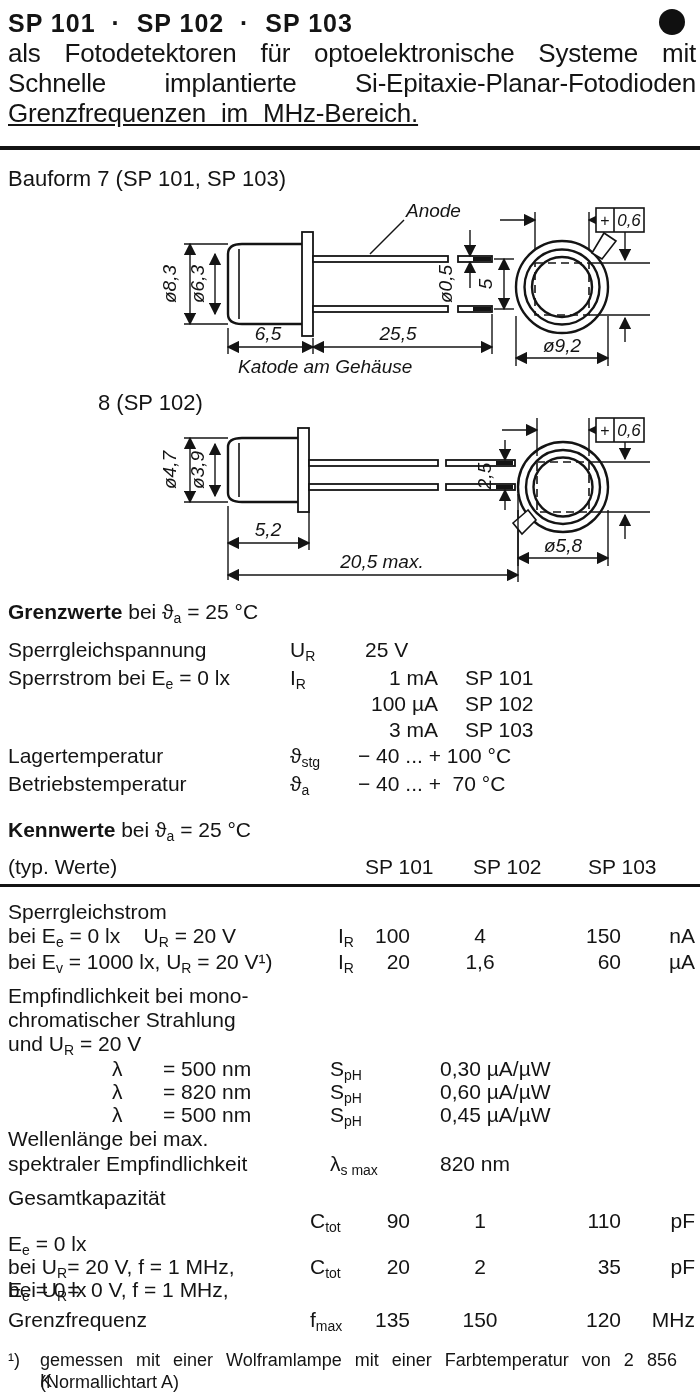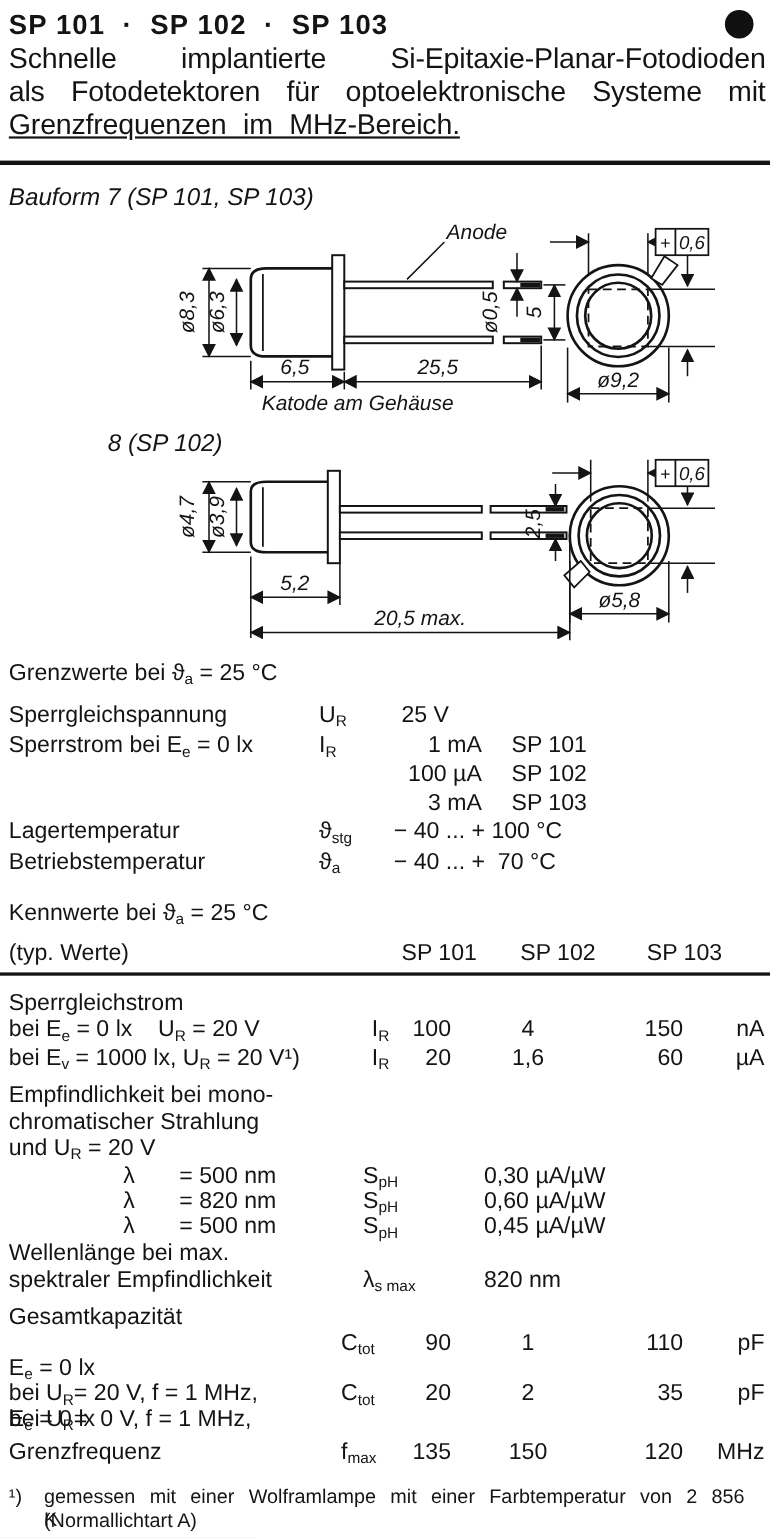--- a/index.html
+++ b/index.html
@@ -6,23 +6,23 @@
   .sheet{position:relative;width:700px;height:1398px;background:#fefefdff;background:#fff;
          font-family:"Liberation Sans",sans-serif;color:#141414;overflow:hidden;}
   .abs{position:absolute;}
   .title{font-size:25px;font-weight:bold;letter-spacing:1px;white-space:pre;}
   .dot{left:659px;top:9px;width:26px;height:26px;border-radius:50%;background:#101010;}
   .subtitle{left:8px;top:38px;width:688px;}
   .sub-line{font-size:26px;line-height:30px;letter-spacing:-0.2px;}
   .jl{text-align:justify;text-align-last:justify;}
   .l3{word-spacing:8px;text-decoration:underline;}
   .rule{left:0;width:700px;background:#141414;}
-  .cap{font-size:22px;white-space:pre;font-style:italic;}
+  .cap{font-size:22px;white-space:pre;}
   .t{font-size:21px;line-height:23px;white-space:pre;}
-  .b{font-weight:normal;}
+  .b{font-weight:bold;}
   .ss{font-size:14px;position:relative;top:4px;}
   .r{text-align:right;}
   .c{text-align:center;}
   .fn{font-size:18px;line-height:21px;white-space:pre;}
   .fn1{white-space:normal;word-spacing:8px;width:658px;}
   
   .ol{stroke:#141414;stroke-width:2.4;fill:none;}
   .ol2{stroke:#141414;stroke-width:1.8;fill:#fff;}
   .thin{stroke:#141414;stroke-width:1.4;fill:none;}
   .thin2{stroke:#141414;stroke-width:1.6;fill:none;}
@@ -33,22 +33,22 @@
   .tolp{font:16px "Liberation Sans",sans-serif;fill:#141414;}
 </style>
 </head>
 <body>
 
 <div class="sheet">
 
   <div class="abs title" style="left:8px;top:9px">SP 101  ·  SP 102  ·  SP 103</div>
   <div class="abs dot"></div>
   <div class="abs subtitle">
+    <div class="sub-line jl">als Fotodetektoren für optoelektronische Systeme mit</div>
     <div class="sub-line jl">Schnelle implantierte Si-Epitaxie-Planar-Fotodioden</div>
-    <div class="sub-line jl">als Fotodetektoren für optoelektronische Systeme mit</div>
     <div class="sub-line l3">Grenzfrequenzen im MHz-Bereich.</div>
   </div>
   <div class="abs rule" style="top:146px;height:4px"></div>
 
   <div class="abs cap" style="left:8px;top:166px">Bauform 7 (SP 101, SP 103)</div>
   <div class="abs cap" style="left:98px;top:390px">8 (SP 102)</div>
 
   <svg class="abs" style="left:0;top:188px" width="700" height="202" viewBox="0 0 700 202">
     <defs>
       <marker id="arrA" viewBox="0 0 10 10" refX="9" refY="5" markerWidth="9" markerHeight="9" orient="auto-start-reverse">

